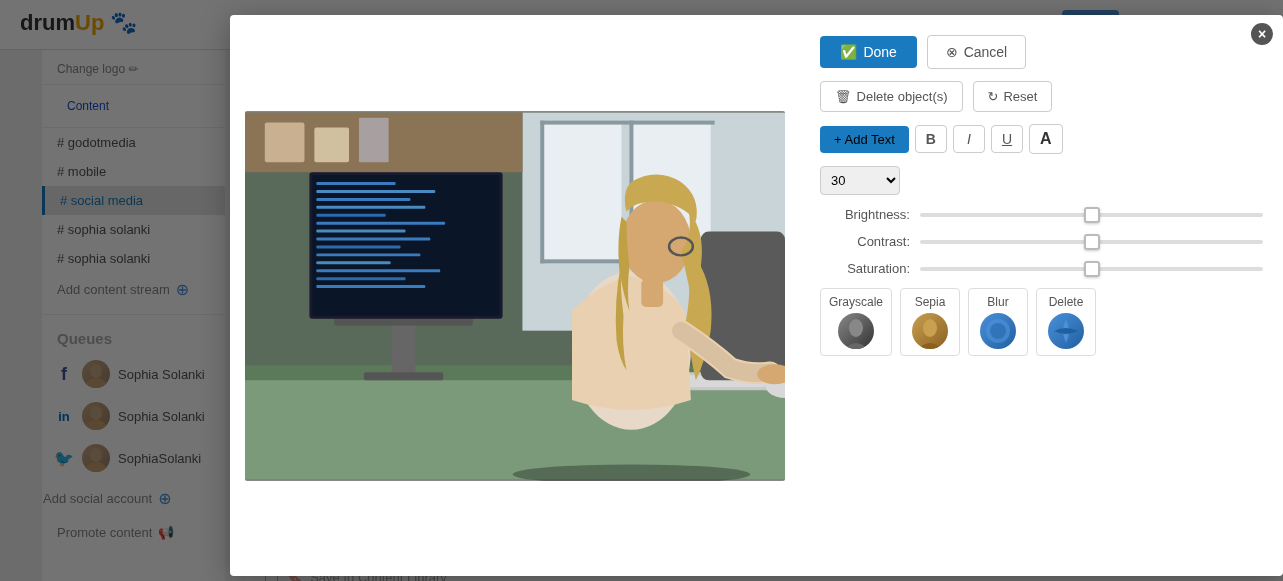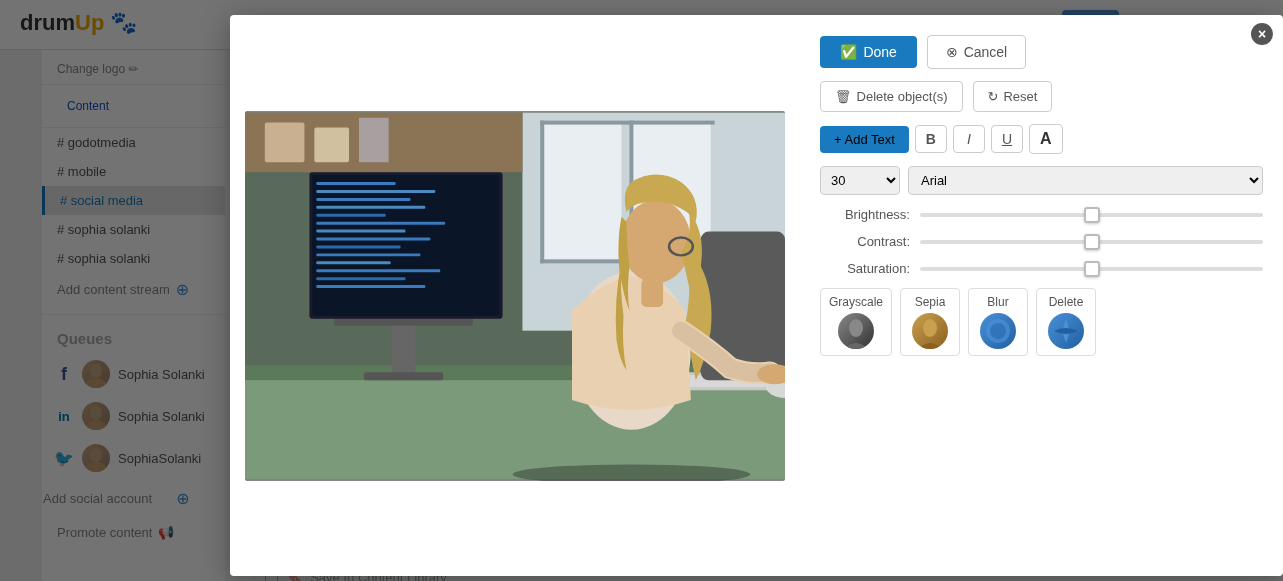--- a/index.html
+++ b/index.html
@@ -64,21 +64,21 @@
     .queue-badge {
       background: #e74c3c; color: #fff; border-radius: 10px;
       font-size: 11px; padding: 1px 6px; min-width: 20px; text-align: center;
     }
     .queue-badge.green { background: #27ae60; }
     .fb-icon { color: #3b5998; font-size: 16px; font-weight: bold; }
     .li-icon { color: #0077b5; font-size: 13px; font-weight: bold; }
     .tw-icon { color: #1da1f2; font-size: 16px; }
     .add-social-account {
       padding: 10px 1px; font-size: 13px; color: #888; cursor: pointer;
-      display: flex; align-items: center; gap: 24px;
+      display: flex; align-items: center; gap: 6px;
     }
     .promote-content {
       padding: 7px 15px; font-size: 13px; color: #888; cursor: pointer;
       display: flex; align-items: center; gap: 6px;
     }
 
     
     .main-content {
       position: absolute; top: 50px; left: 225px; right: 0; bottom: 0;
       background: #f5f5f5; z-index: 1;
@@ -488,27 +488,20 @@
       <button class="btn-format color">A</button>
     </div>
 
     <div class="font-row">
       <select class="font-size-select">
         <option>30</option>
         <option>10</option><option>12</option><option>14</option><option>16</option>
         <option>18</option><option>20</option><option>24</option><option>28</option>
         <option>36</option><option>48</option><option>72</option>
       </select>
-      <select class="font-family-select">
-        <option>Arial</option>
-        <option>Georgia</option>
-        <option>Times New Roman</option>
-        <option>Verdana</option>
-        <option>Courier New</option>
-      </select>
     </div>
 
     <div class="slider-row">
       <span class="slider-label">Brightness:</span>
       <input type="range" min="0" max="100" value="50" style="">
     </div>
 
     <div class="slider-row">
       <span class="slider-label">Contrast:</span>
       <input type="range" min="0" max="100" value="50" style="">

